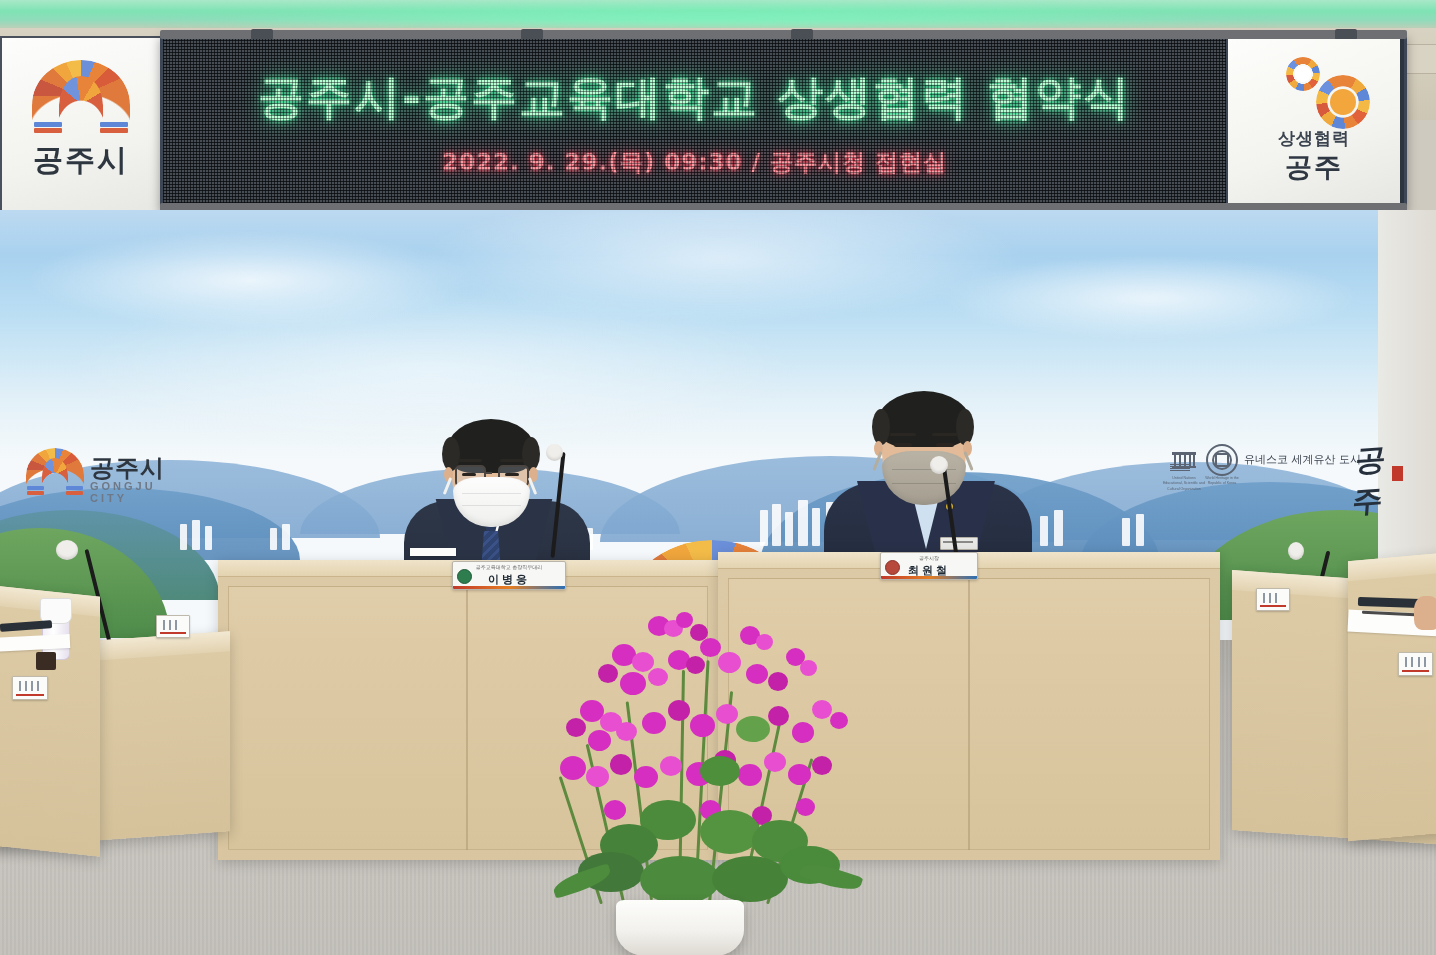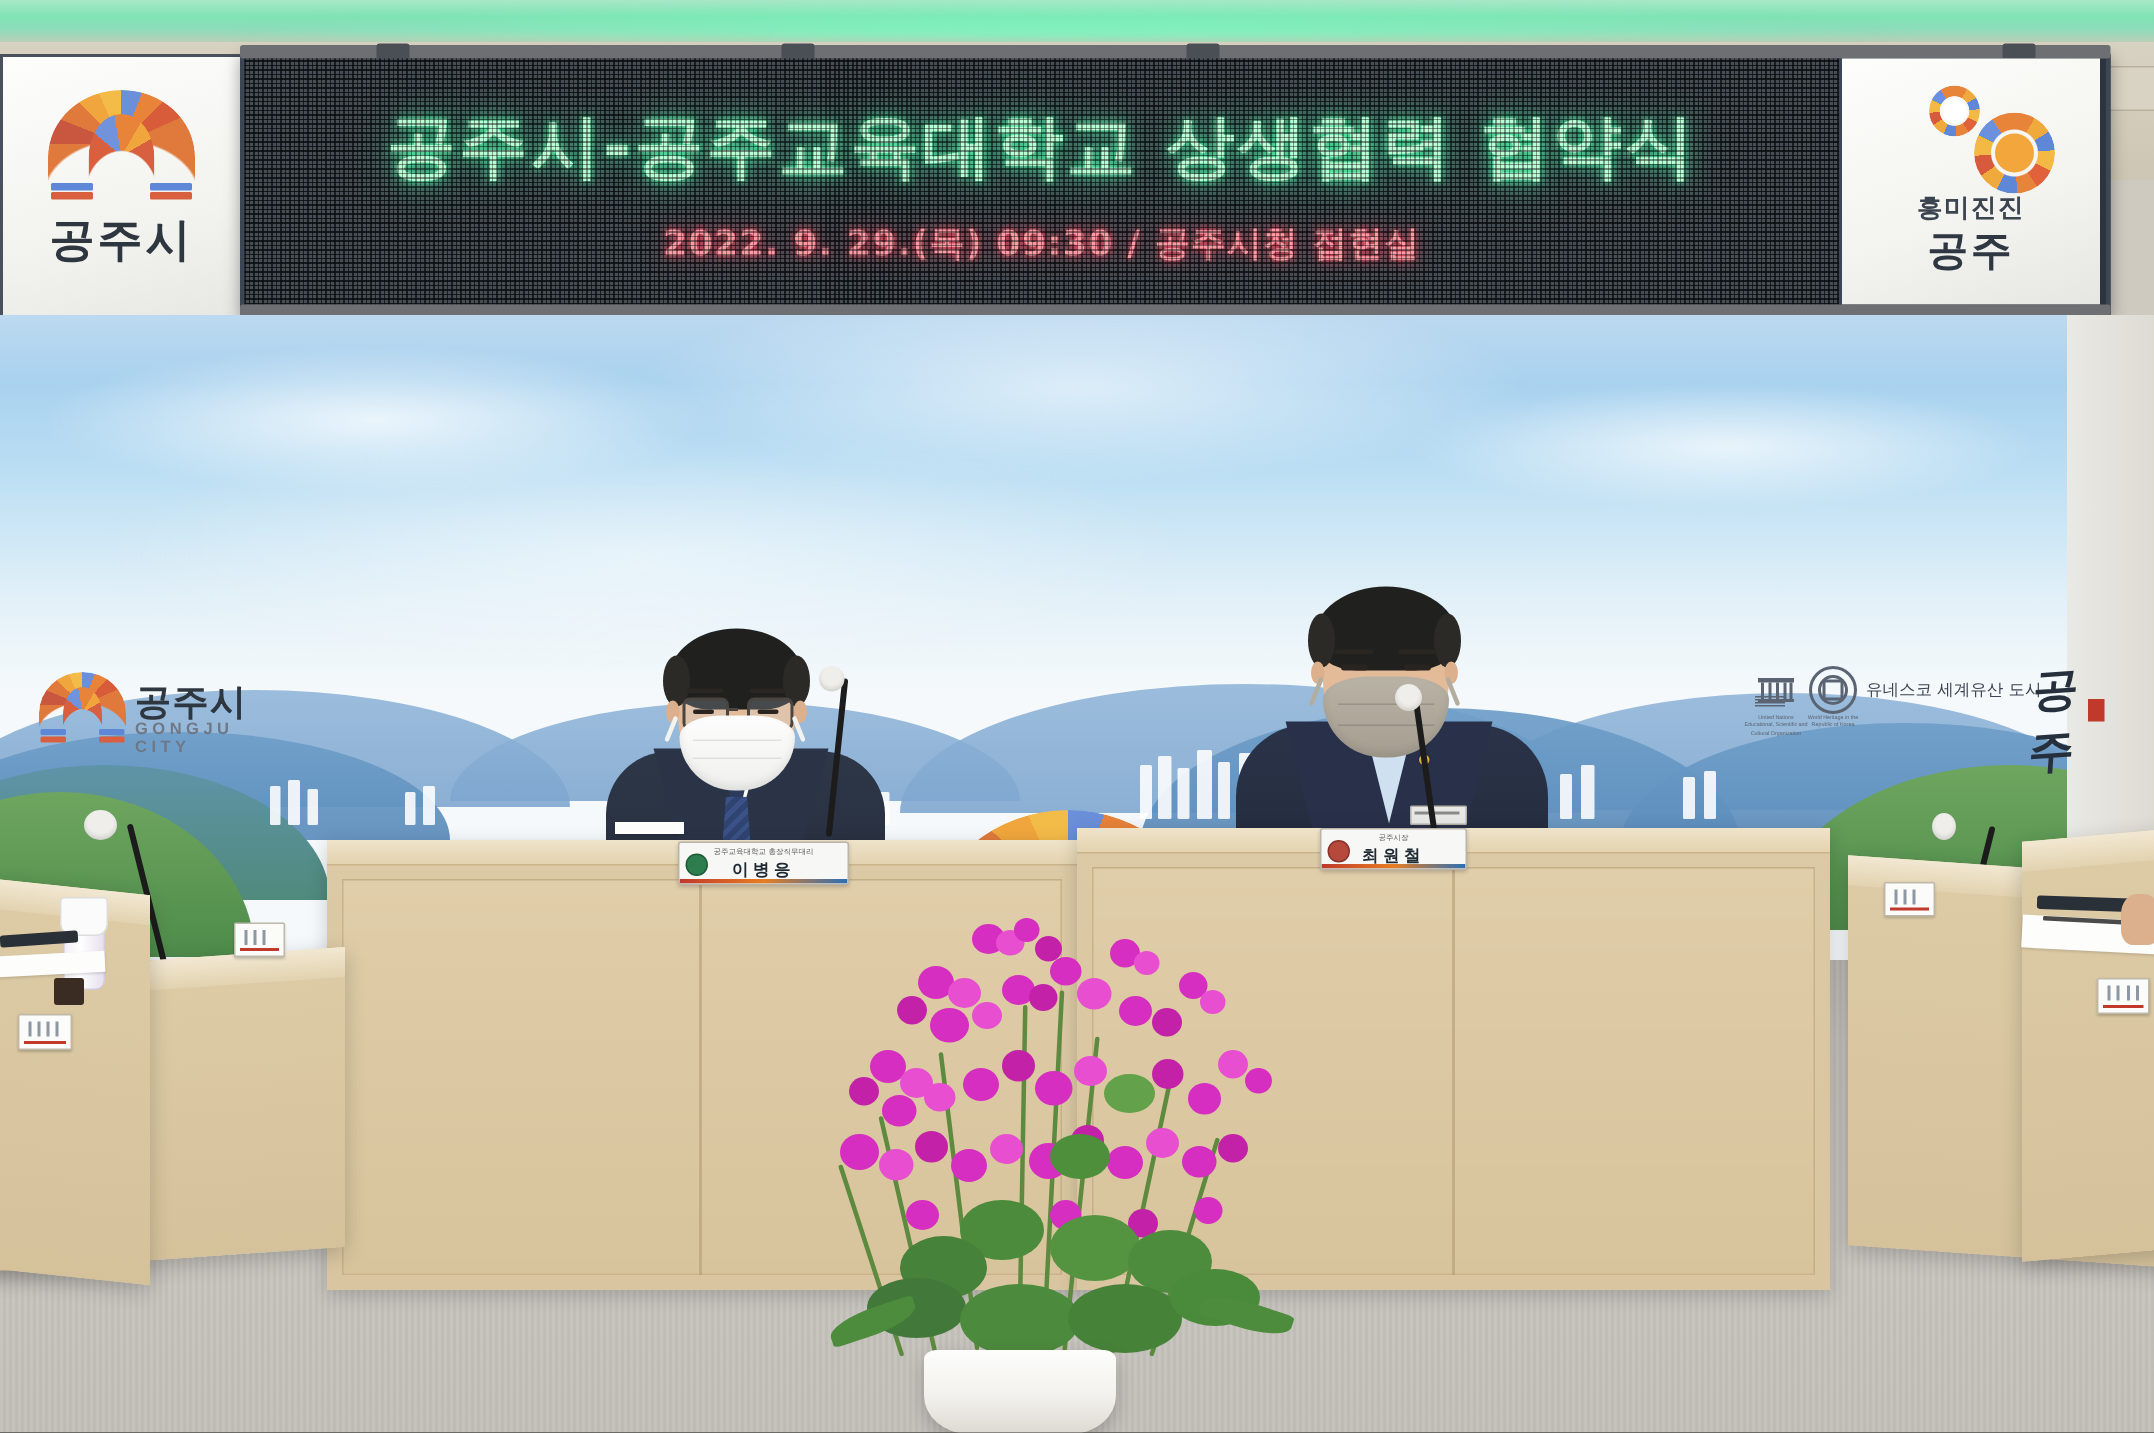--- a/index.html
+++ b/index.html
@@ -389,21 +389,21 @@
     <div class="led-sidepanel">
       <div class="brand-wrap">
         <div class="pinwheel pw-small">
           <div class="pw-ring"></div>
             <div class="pw-core"></div>
         </div>
         <div class="pinwheel pw-big">
           <div class="pw-ring"></div>
             <div class="pw-core"></div>
         </div>
-        <div class="brand-kr1">흥미진진</div>
+        <div class="brand-kr1">상생협력</div>
         <div class="brand-kr2">공주</div>
       </div>
     </div>
     <div class="led-bar-bot"></div>
   </div>
 
   <div class="backdrop">
     <div class="bd-clouds"></div>
 
     <div class="mt mt-far" style="left:-40px;top:250px;width:420px;height:78px;"></div>

